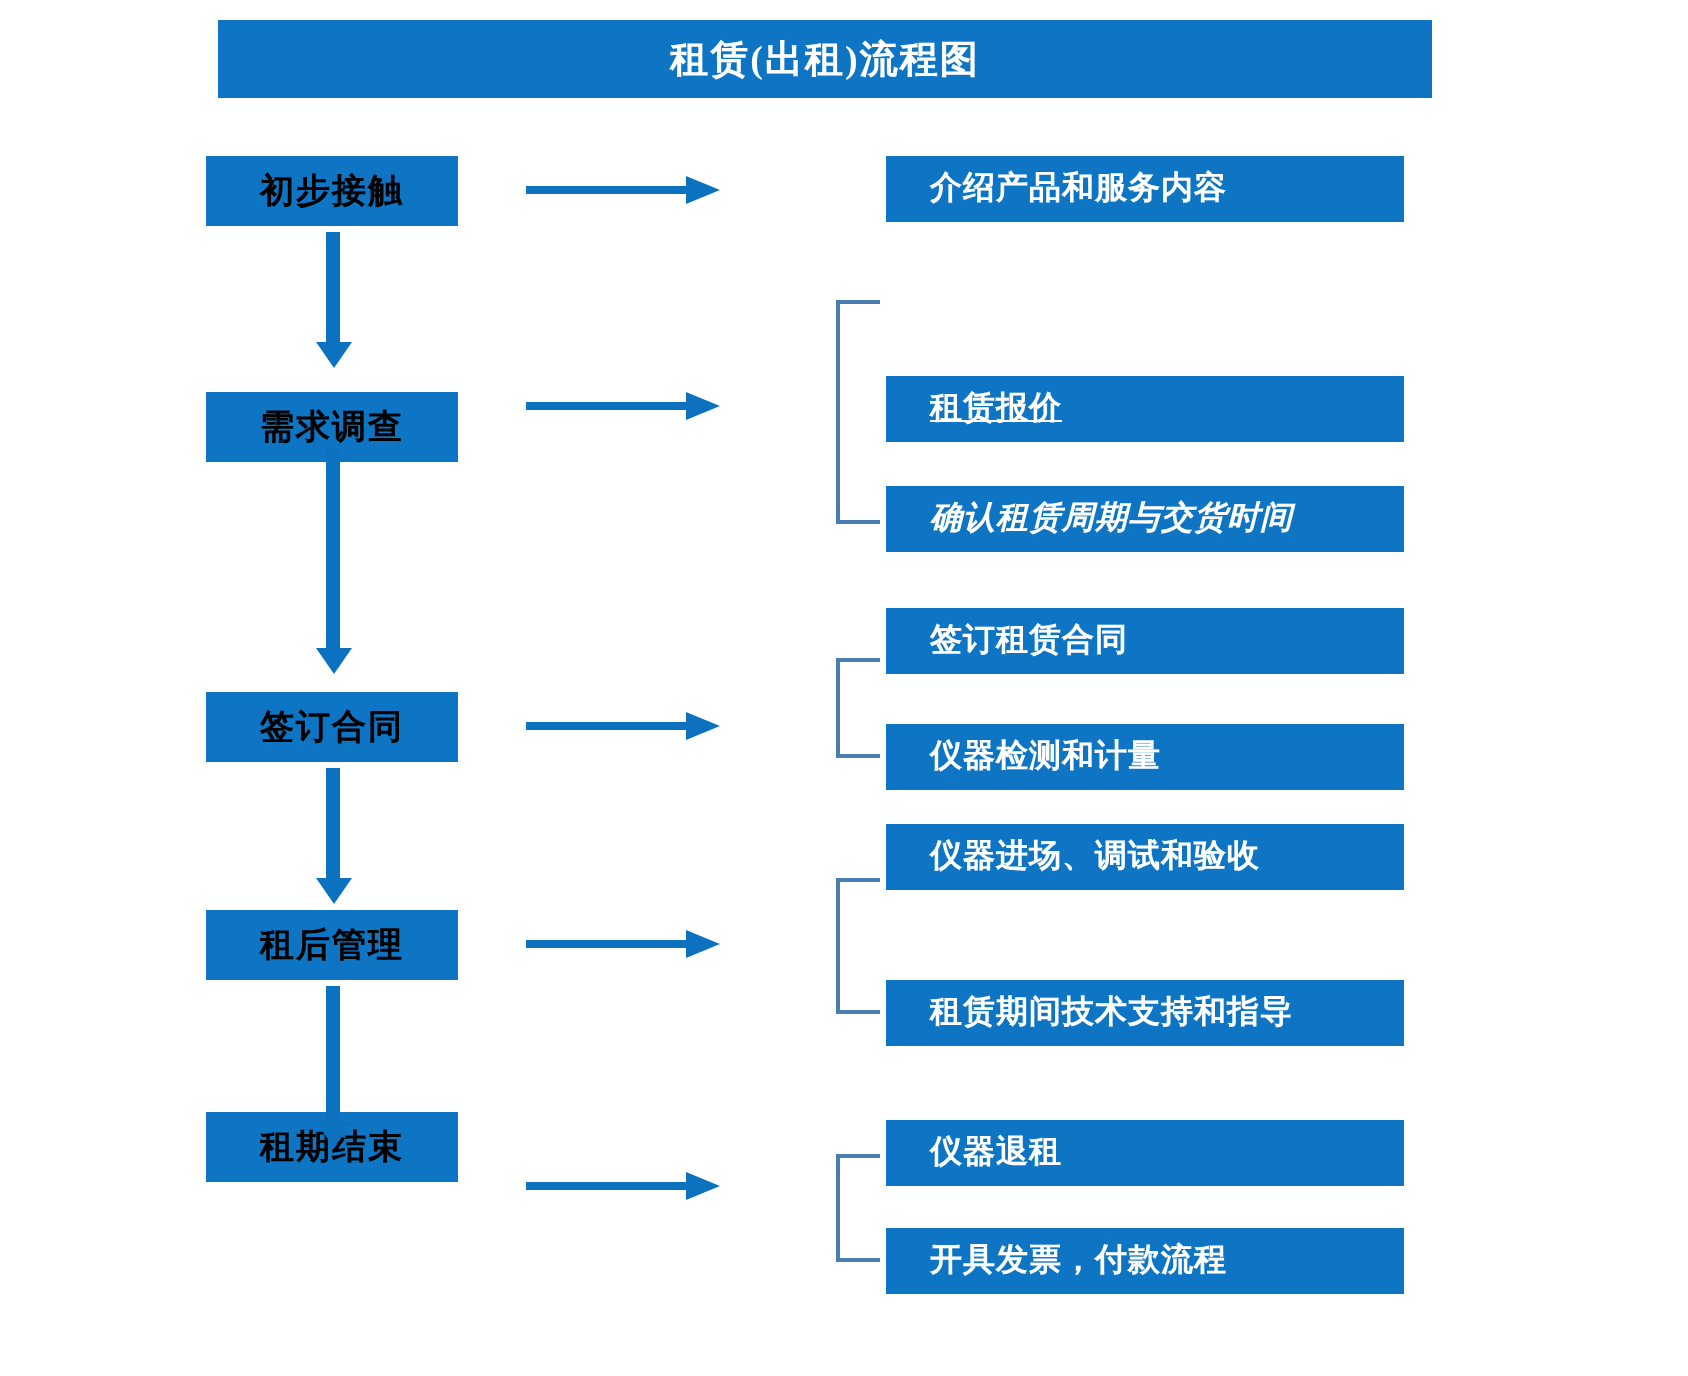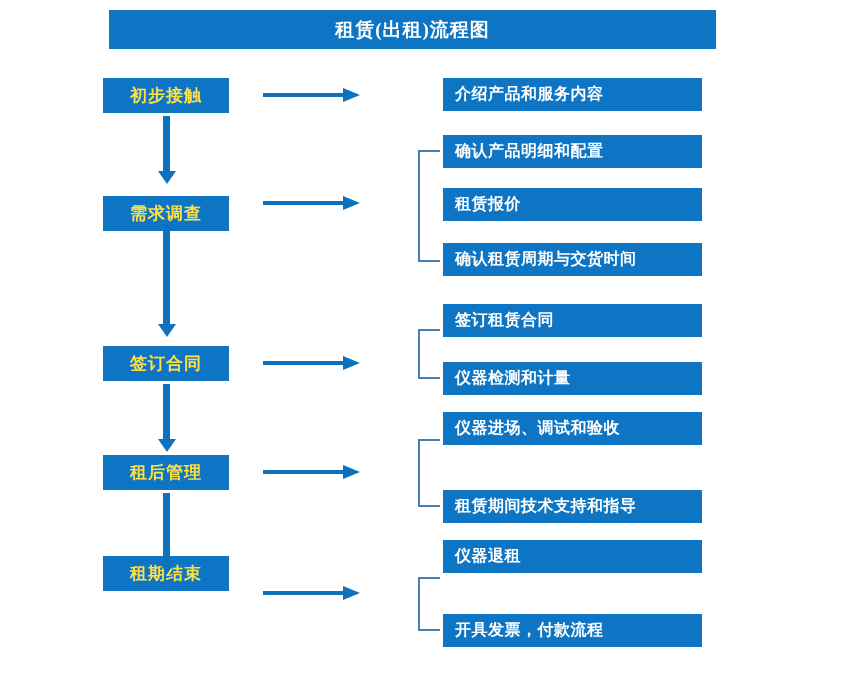--- a/index.html
+++ b/index.html
@@ -38,21 +38,21 @@
     margin-left: 12px;
   }
 
   
   .stage-box {
     position: absolute;
     left: 103px;
     width: 126px;
     height: 35px;
     background: #0d75c3;
-    color: #fde047;
+    color: #000000;
     font-size: 17px;
     font-weight: bold;
     letter-spacing: 1px;
     display: flex;
     align-items: center;
     justify-content: center;
     box-sizing: border-box;
   }
 
   
@@ -62,21 +62,21 @@
     width: 259px;
     height: 33px;
     background: #0d75c3;
     color: #ffffff;
     font-size: 16px;
     font-weight: bold;
     letter-spacing: 0.5px;
     display: flex;
     align-items: center;
     box-sizing: border-box;
-    padding-left: 12px;
+    padding-left: 22px;
   }
 
   
   .h-arrow {
     position: absolute;
     left: 263px;
     width: 97px;
     height: 14px;
   }
   .h-arrow .shaft {
@@ -182,23 +182,22 @@
     <div class="shaft"></div>
     <div class="head"></div>
   </div>
 
   <div class="bracket" id="bracket-0" style="top: 150px; height: 112px;"></div>
   <div class="bracket" id="bracket-1" style="top: 329px; height: 50px;"></div>
   <div class="bracket" id="bracket-2" style="top: 439px; height: 68px;"></div>
   <div class="bracket" id="bracket-3" style="top: 577px; height: 54px;"></div>
 
   <div class="detail-box" id="detail-0" style="top: 78px;">介绍产品和服务内容</div>
-  <div class="detail-box" id="detail-1" style="top: 135px;">确认产品明细和配置</div>
-  <div class="detail-box" id="detail-2" style="top: 188px;">租赁报价</div>
-  <div class="detail-box" id="detail-3" style="top: 243px;">确认租赁周期与交货时间</div>
+  <div class="detail-box" id="detail-2" style="top: 188px; text-decoration: underline;">租赁报价</div>
+  <div class="detail-box" id="detail-3" style="top: 243px; font-style: italic;">确认租赁周期与交货时间</div>
   <div class="detail-box" id="detail-4" style="top: 304px;">签订租赁合同</div>
   <div class="detail-box" id="detail-5" style="top: 362px;">仪器检测和计量</div>
   <div class="detail-box" id="detail-6" style="top: 412px;">仪器进场、调试和验收</div>
   <div class="detail-box" id="detail-7" style="top: 490px;">租赁期间技术支持和指导</div>
-  <div class="detail-box" id="detail-8" style="top: 540px;">仪器退租</div>
+  <div class="detail-box" id="detail-8" style="top: 560px;">仪器退租</div>
   <div class="detail-box" id="detail-9" style="top: 614px;">开具发票，付款流程</div>
 
 </div>
 
 </body></html>

